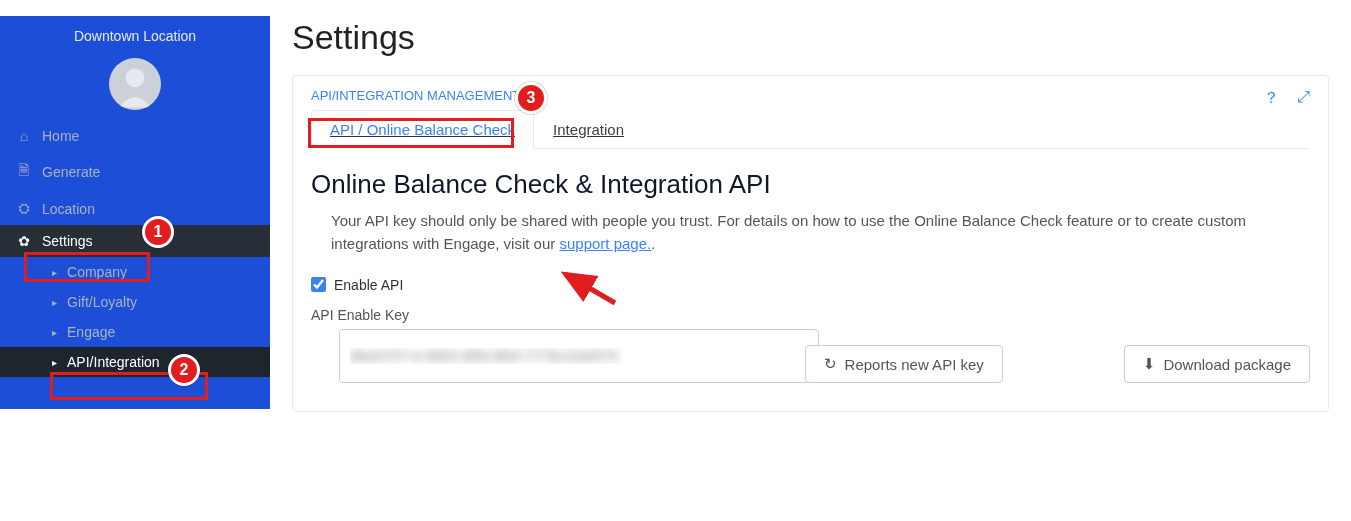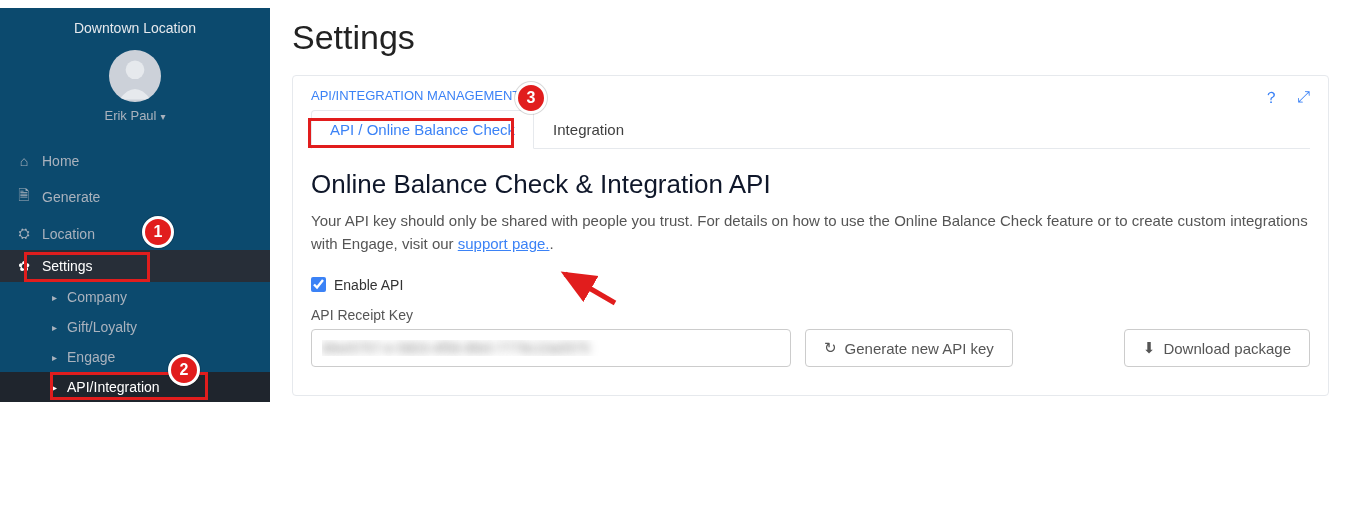--- a/index.html
+++ b/index.html
@@ -1,69 +1,66 @@
 <!DOCTYPE html>
 <html><head>
 <meta charset="utf-8">
 <style>
 * { box-sizing: border-box; margin: 0; padding: 0; }
 body { font-family: -apple-system, "Helvetica Neue", Arial, sans-serif; font-size: 14px; color: #333; background: #fff; width: 1351px; height: 521px; overflow: hidden; }
-.sidebar { position: absolute; left: 0; top: 8px; width: 270px; height: 393px; background: #0c4a6e; color: #aab2bd; }
+.sidebar { position: absolute; left: 0; top: 16px; width: 270px; height: 393px; background: #1d4ed8; color: #aab2bd; }
 .location { text-align: center; padding: 12px 0 8px; color: #e6e9ed; font-size: 14px; }
 .avatar { width: 52px; height: 52px; border-radius: 50%; background: #ccd1d9; margin: 6px auto 6px; overflow: hidden; }
 .avatar svg { width: 100%; height: 100%; }
 .user { text-align: center; color: #aab2bd; font-size: 13px; padding-bottom: 12px; }
 .user .chev { font-size: 10px; margin-left: 4px; }
 .nav { margin-top: 10px; }
 .nav-item { display: flex; align-items: center; gap: 10px; padding: 8px 16px; color: #aab2bd; font-size: 14px; cursor: pointer; }
 .nav-item.active { background: #272e38; color: #fff; }
 .sub-item { display: flex; align-items: center; gap: 10px; padding: 7px 16px 7px 52px; color: #aab2bd; font-size: 14px; cursor: pointer; }
 .sub-item.active { background: #1f252d; color: #fff; }
 .icon { width: 16px; text-align: center; flex: 0 0 16px; }
 .caret { font-size: 10px; }
 .main { position: absolute; left: 270px; top: 0; right: 0; height: 521px; padding: 18px 22px; background: #fff; }
 h1.page-title { font-weight: 300; font-size: 34px; color: #222; margin-bottom: 18px; }
 .panel { border: 1px solid #e6e9ed; border-radius: 4px; padding: 0; }
 .panel-head { padding: 12px 18px 0 18px; position: relative; }
 .panel-head .section-label { color: #3b82f6; font-size: 13px; }
-.tabs { display: flex; gap: 0; border-bottom: 1px solid #e6e9ed; margin-top: 6px; }
+.tabs { display: flex; gap: 0; border-bottom: 1px solid #e6e9ed; margin-top: 6px; text-decoration: underline; }
 .tab { padding: 10px 18px; font-size: 15px; color: #404040; cursor: pointer; border: 1px solid transparent; border-bottom: none; position: relative; top: 1px; }
 .tab.active { color: #3b82f6; border-color: #e6e9ed; border-bottom: 1px solid #fff; border-radius: 4px 4px 0 0; background: #fff; }
 .panel-body { padding: 20px 18px 28px; }
 .panel-body h2 { font-weight: 400; font-size: 26px; color: #0f172a; margin-bottom: 10px; }
-.panel-body p { font-size: 15px; color: #555; line-height: 1.5; margin-bottom: 22px; }
+.panel-body p { font-size: 15px; color: #555; line-height: 1.5; margin-bottom: 22px; margin-left: 20px; }
 .panel-body a { color: #3b82f6; text-decoration: underline; }
 .checkbox-row { display: flex; align-items: flex-start; gap: 8px; margin-bottom: 14px; }
 .checkbox-row input { accent-color: #3b82f6; width: 15px; height: 15px; }
 .form-row { display: flex; gap: 14px; align-items: flex-end; }
 .field-col { flex: 0 0 480px; }
 .field-col label { display: block; font-size: 14px; color: #555; margin-bottom: 6px; }
-.field-col input { width: 100%; height: 38px; border: 1px solid #ccc; border-radius: 4px; padding: 0 10px; font-size: 14px; color: transparent; text-shadow: 0 0 8px rgba(0,0,0,0.5); background: #fff; }
+.field-col input { width: 100%; height: 54px; border: 1px solid #ccc; border-radius: 4px; padding: 0 10px; font-size: 14px; color: transparent; text-shadow: 0 0 8px rgba(0,0,0,0.5); background: #fff; margin-left: 28px; }
 .btn { height: 38px; padding: 0 18px; border: 1px solid #ccc; border-radius: 4px; background: #fff; color: #555; font-size: 15px; cursor: pointer; display: inline-flex; align-items: center; gap: 8px; }
 .btn.right { margin-left: auto; }
 .head-icons { position: absolute; right: 18px; top: 12px; display: flex; gap: 18px; }
 .head-icons span { color: #3b82f6; cursor: pointer; font-size: 16px; }
 
 .anno-box { position: absolute; border: 3px solid #e11d1d; pointer-events: none; }
 .anno-badge { position: absolute; width: 32px; height: 32px; border-radius: 50%; background: #e11d1d; border: 3px solid #fff; color: #fff; font-weight: 700; font-size: 16px; display: flex; align-items: center; justify-content: center; pointer-events: none; box-shadow: 0 0 0 1px rgba(0,0,0,0.15); }
 .anno-arrow { position: absolute; pointer-events: none; }
 </style>
 </head>
 <body>
 
 <div class="sidebar">
   <div class="location">Downtown Location</div>
   <div class="avatar">
     <svg viewBox="0 0 100 100">
         <circle cx="50" cy="38" r="18" fill="#e6e9ed"></circle>
         <path d="M20 95 Q50 55 80 95 Z" fill="#e6e9ed"></path>
       </svg>
-  </div>
-  <div class="user">
-    <span>Erik Paul</span><span class="chev">▾</span>
   </div>
   <div class="nav">
     <div class="nav-item">
       <span class="icon">⌂</span>
       <span>Home</span>
     </div>
     <div class="nav-item">
       <span class="icon">🗎</span>
       <span>Generate</span>
     </div>
@@ -112,26 +109,26 @@
       <h2>Online Balance Check &amp; Integration API</h2>
       <p>
         <span>Your API key should only be shared with people you trust. For details on how to use the Online Balance Check feature or to create custom integrations with Engage, visit our </span><a href="#">support page.</a><span>.</span>
       </p>
       <div class="checkbox-row">
         <input type="checkbox" checked="" style="">
         <span>Enable API</span>
       </div>
       <div class="form-row">
         <div class="field-col">
-          <label>API Receipt Key</label>
+          <label>API Enable Key</label>
           <input type="text" value="bfee5757-e-5803-4f56-8fe0-7779c10a0575" style="">
         </div>
         <button class="btn">
           <span>↻</span>
-          <span>Generate new API key</span>
+          <span>Reports new API key</span>
         </button>
         <button class="btn right">
           <span>⬇</span>
           <span>Download package</span>
         </button>
       </div>
     </div>
   </div>
 </div>
 

